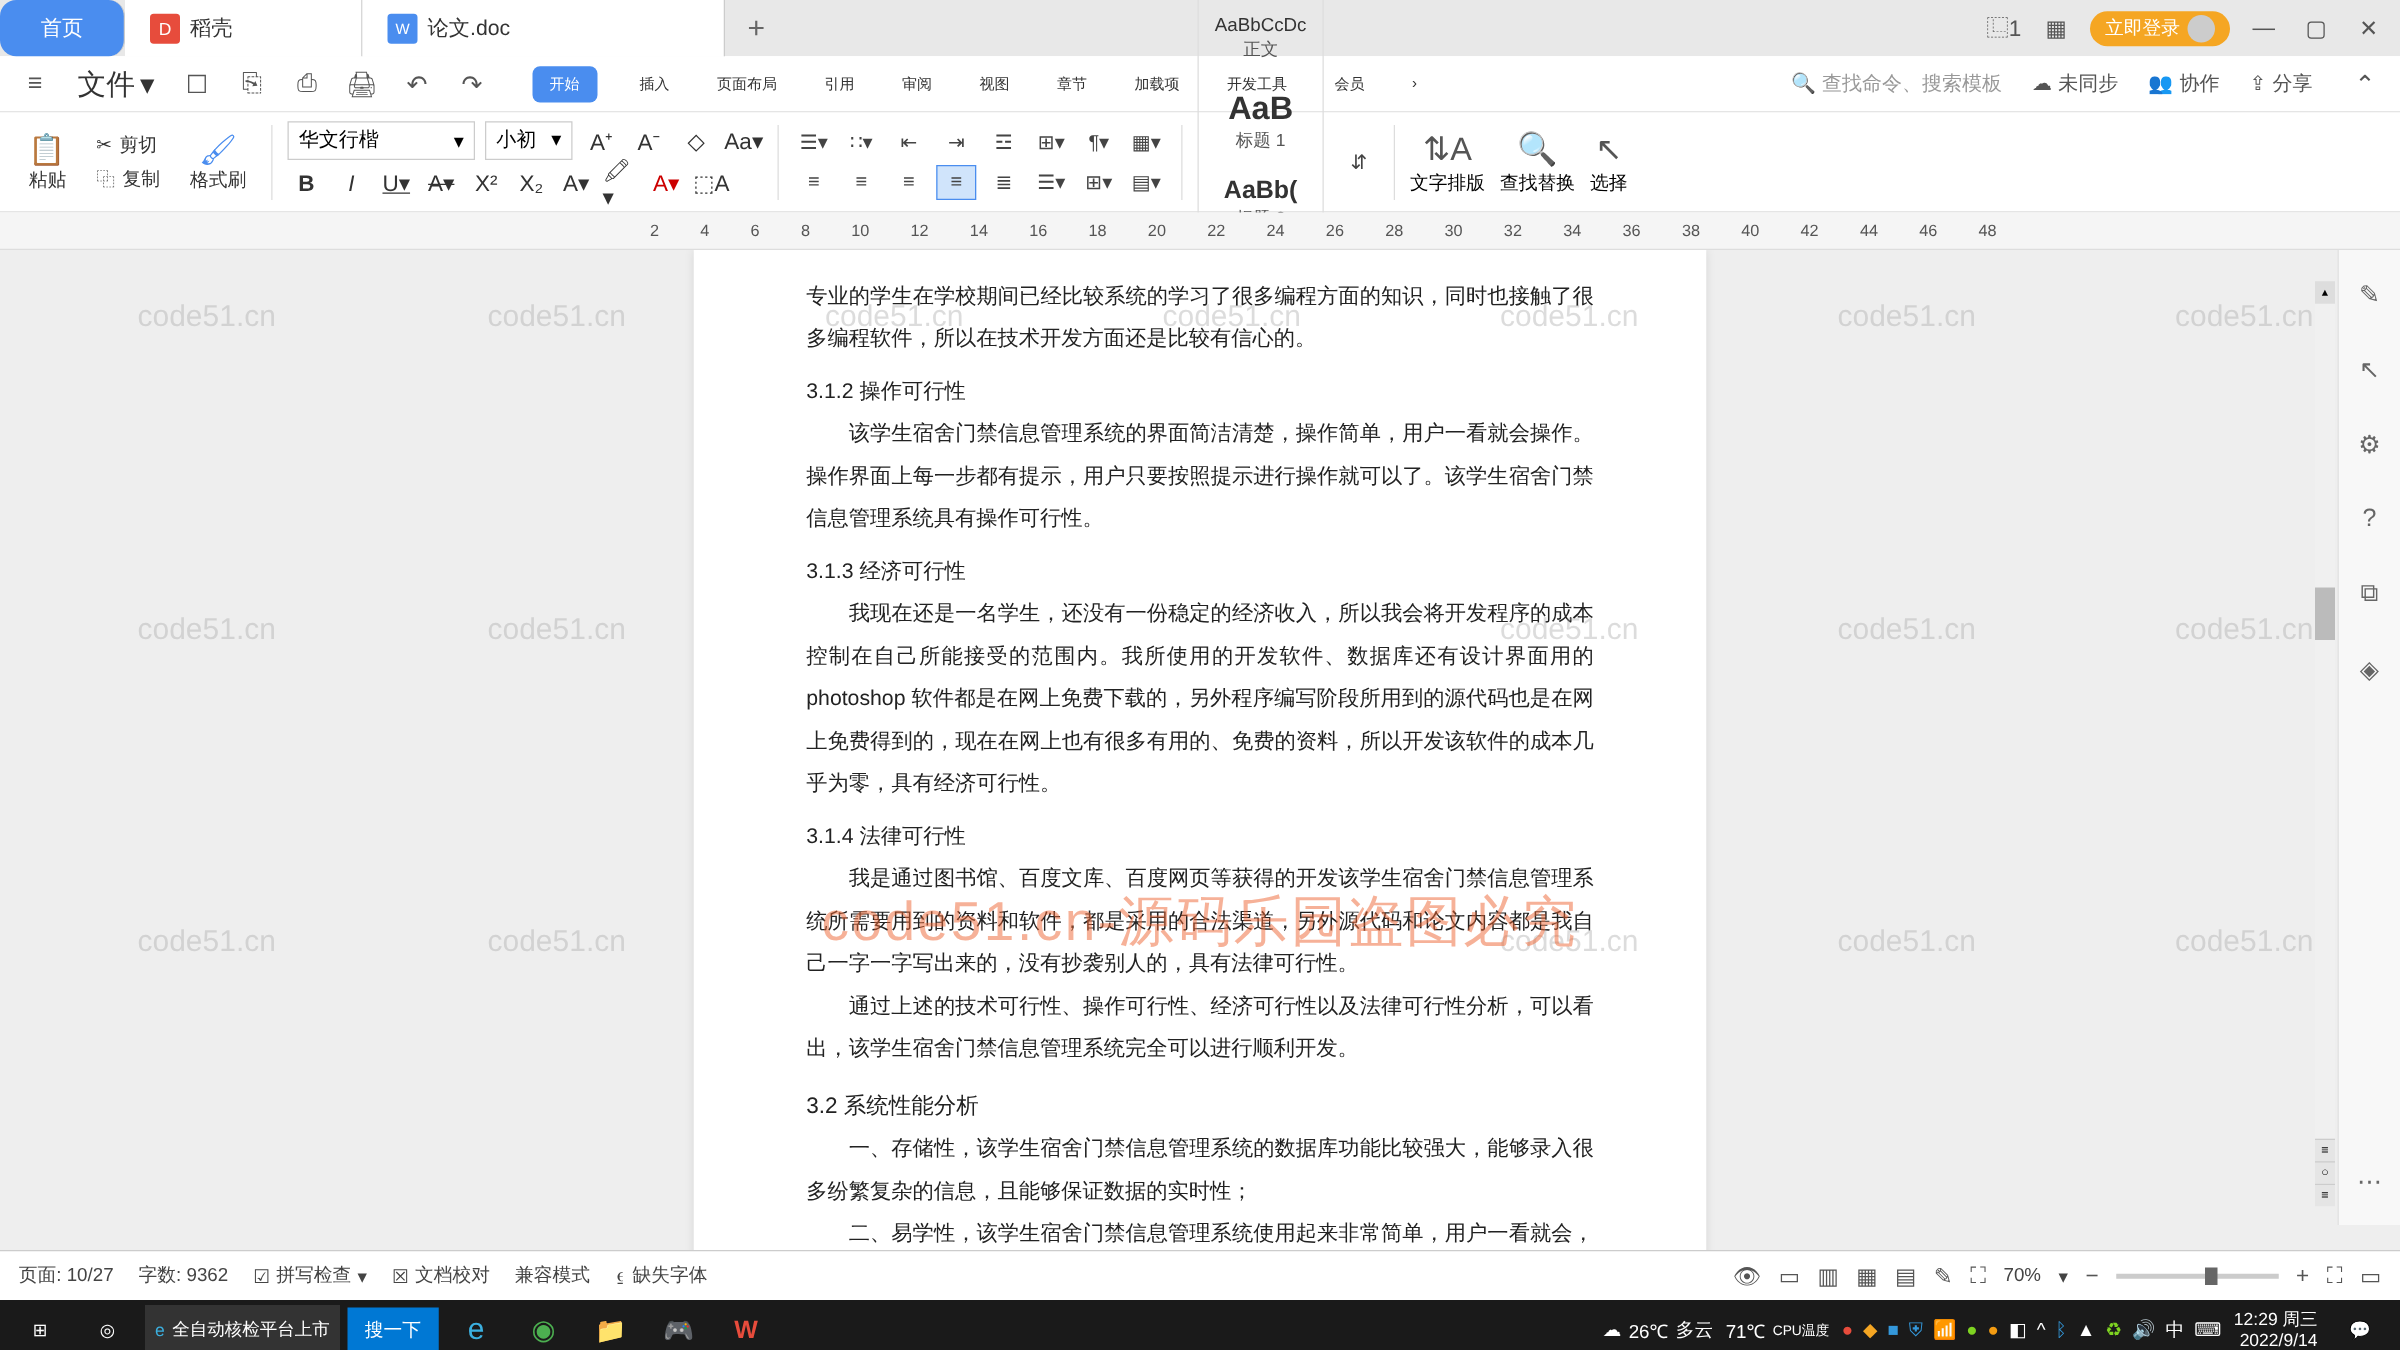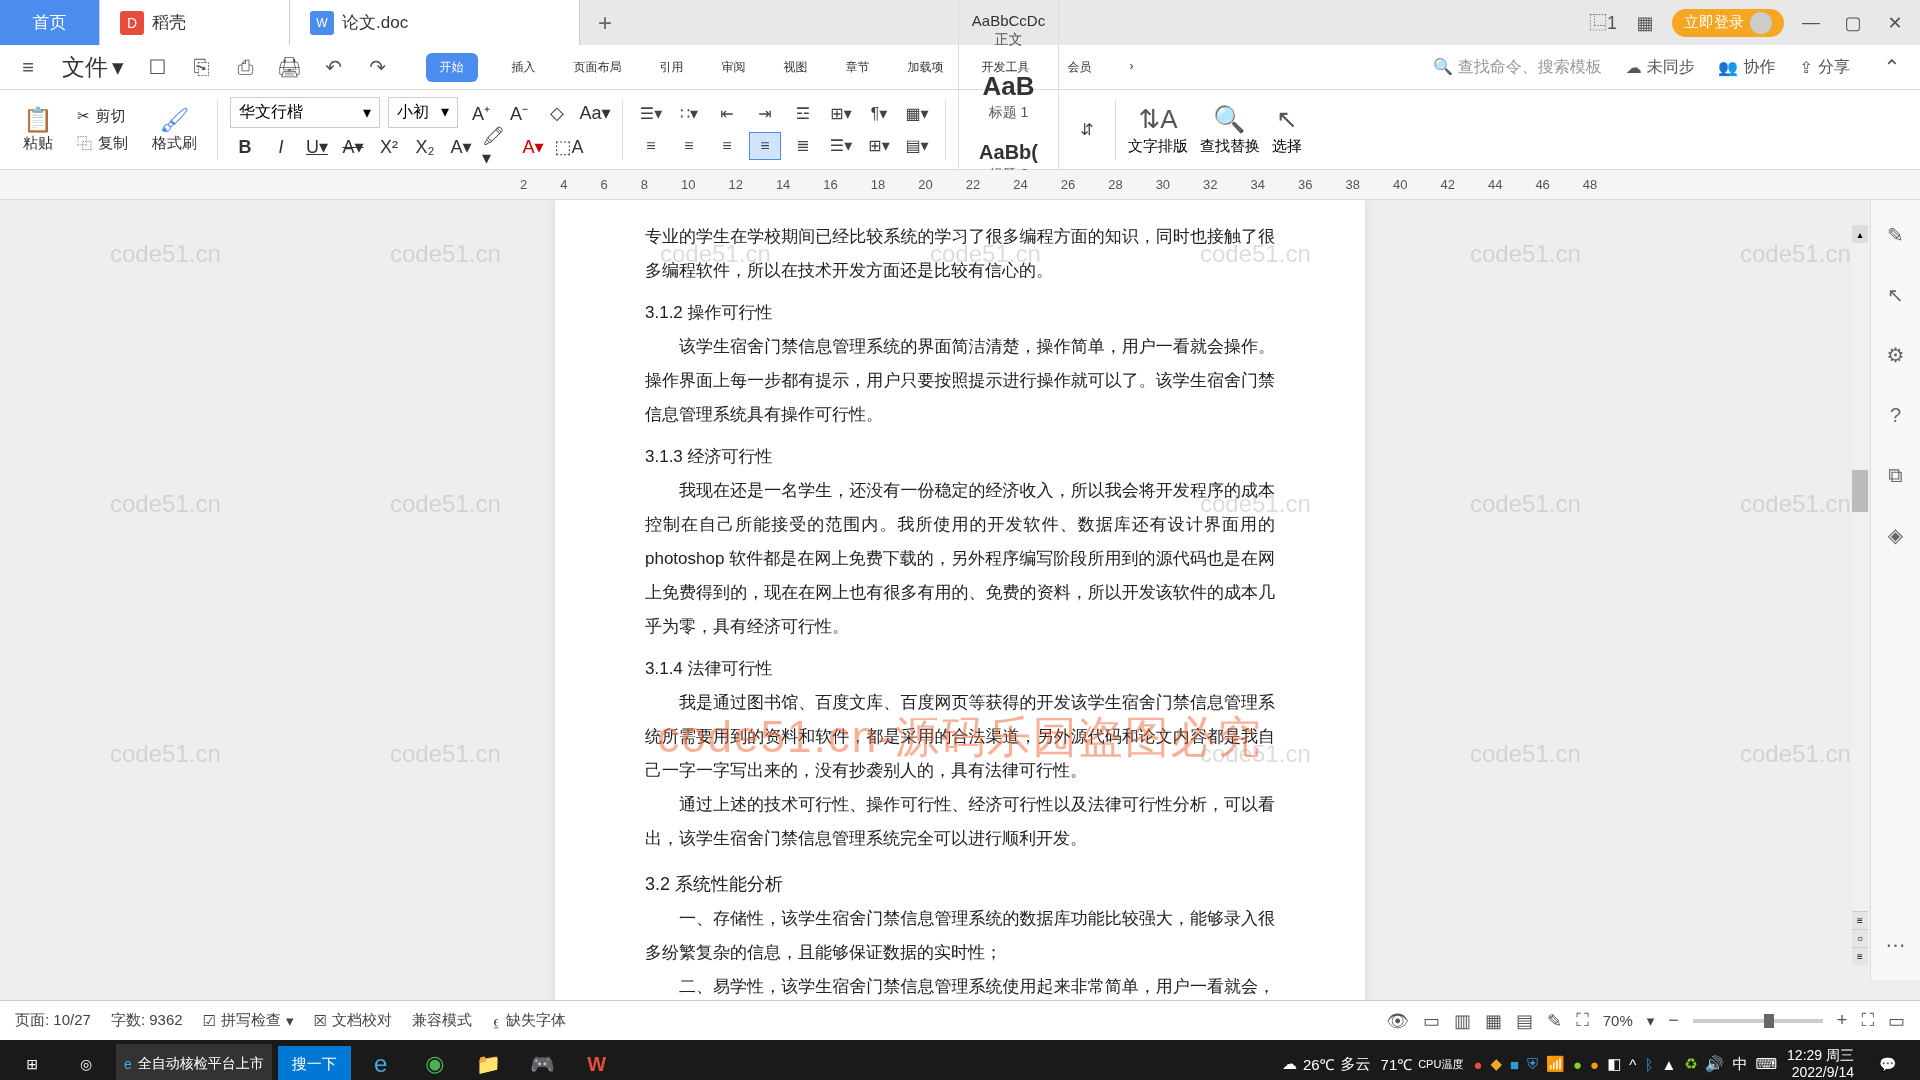--- a/index.html
+++ b/index.html
@@ -1,21 +1,21 @@
 <!DOCTYPE html>
 <html><head>
 <meta charset="utf-8">
 <style>
 * { margin: 0; padding: 0; box-sizing: border-box; font-family: "Microsoft YaHei", sans-serif; }
 body { background: #fff; width: 1920px; height: 1080px; overflow: hidden; position: relative; }
 
 
 .titlebar { height: 45px; background: #e8e8e8; display: flex; align-items: stretch; }
 .tab { display: flex; align-items: center; padding: 0 20px; font-size: 17px; color: #333; border-right: 1px solid #ccc; cursor: pointer; }
-.tab.home { background: #4a8def; color: #fff; width: 100px; justify-content: center; }
+.tab.home { background: #4a8def; color: #fff; width: 100px; justify-content: center; border-radius: 13px; }
 .tab.docer { background: #fff; width: 190px; }
 .tab.active { background: #fff; width: 290px; }
 .tab-icon { width: 24px; height: 24px; margin-right: 8px; display: inline-flex; align-items: center; justify-content: center; font-size: 14px; border-radius: 3px; }
 .tab-icon.red { background: #e74c3c; color: #fff; }
 .tab-icon.blue { background: #4a8def; color: #fff; font-size: 12px; }
 .tab-add { width: 50px; display: flex; align-items: center; justify-content: center; font-size: 24px; color: #666; cursor: pointer; }
 .titlebar-right { margin-left: auto; display: flex; align-items: center; gap: 12px; padding-right: 10px; }
 .tb-btn { width: 30px; height: 30px; display: flex; align-items: center; justify-content: center; color: #555; cursor: pointer; font-size: 18px; }
 .login-btn { background: #f5a623; color: #fff; padding: 3px 12px; border-radius: 14px; font-size: 15px; display: flex; align-items: center; gap: 6px; }
 .avatar { width: 22px; height: 22px; background: #ccc; border-radius: 50%; }

